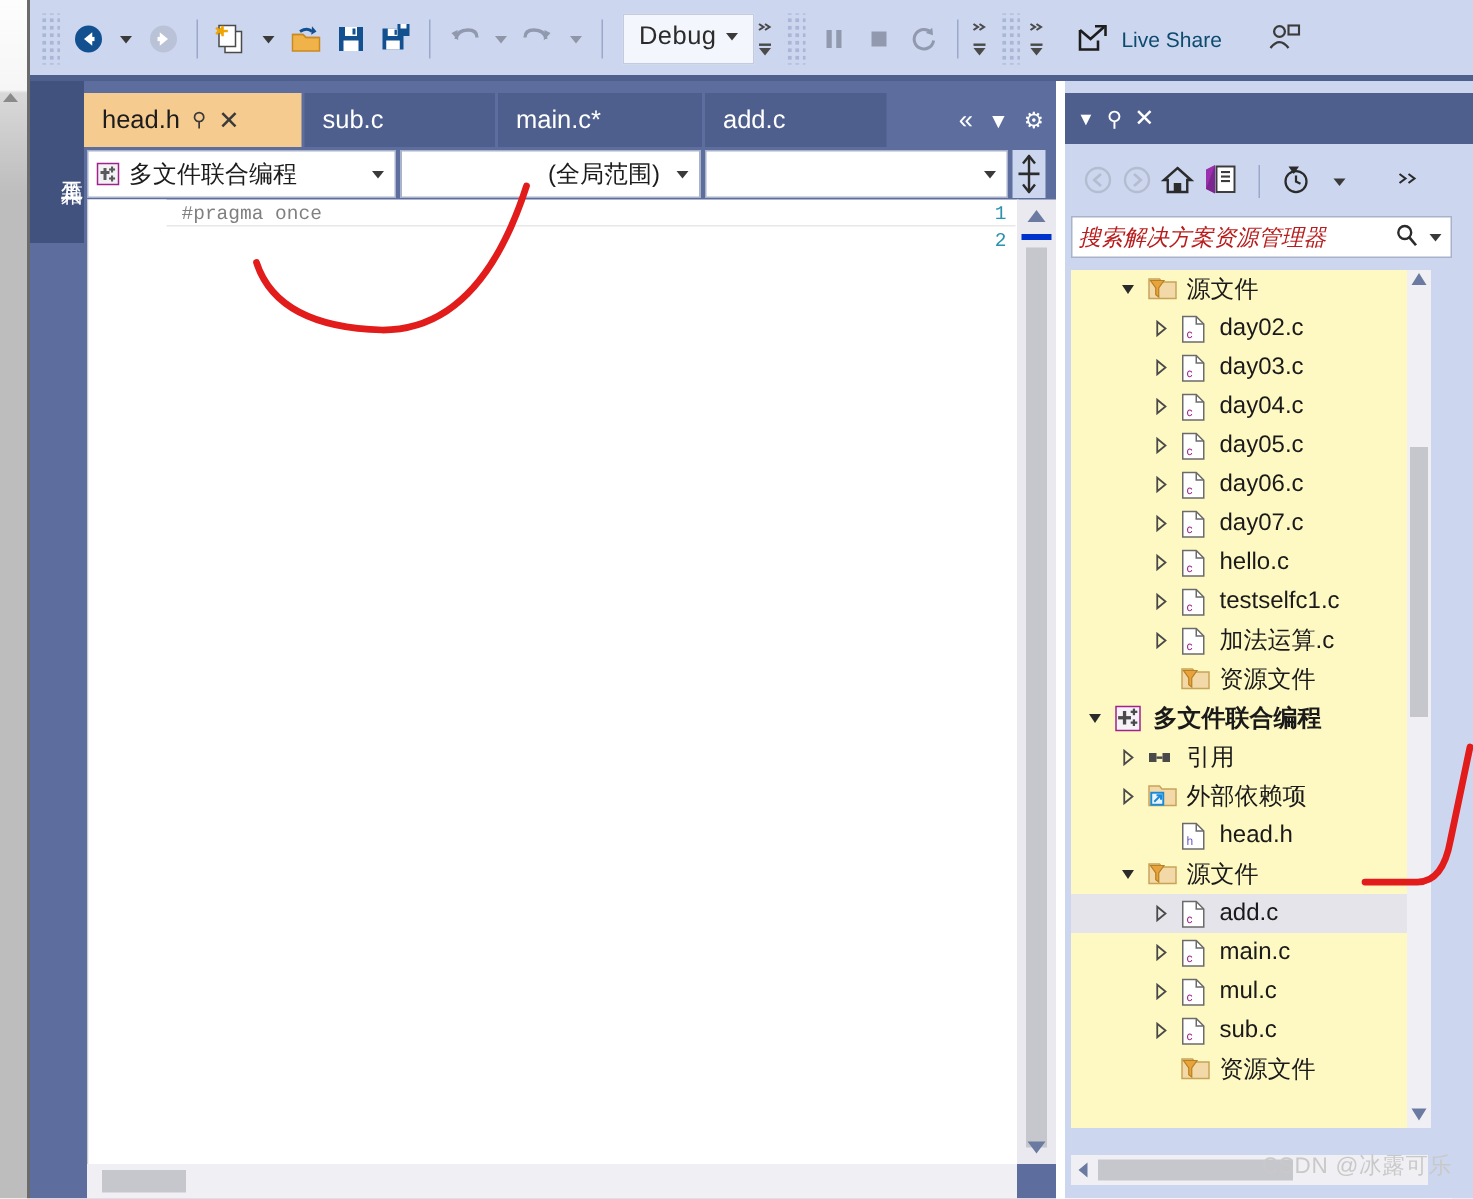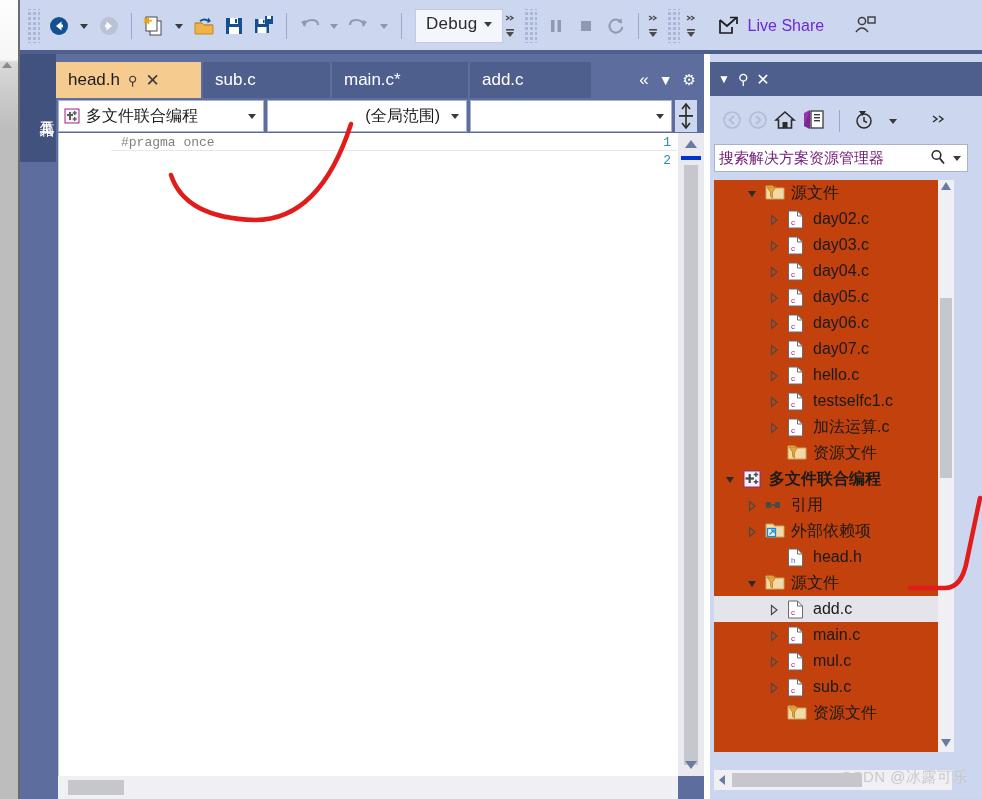--- a/index.html
+++ b/index.html
@@ -23,21 +23,21 @@
   .grip{width:14px;height:34px;margin-left:6px;margin-right:4px;
      background-image:radial-gradient(#a7b4d4 40%,transparent 41%);
      background-size:5px 5px;background-position:1px 2px;opacity:.95;}
   .sep{width:1px;height:26px;background:#9aa8c9;margin:0 7px;}
   .caret{width:0;height:0;border-left:4px solid transparent;border-right:4px solid transparent;border-top:5px solid #3a3a3a;margin:0 6px;}
   .caret.dim{border-top-color:#8f96a8;}
   .icobox{width:30px;height:30px;display:flex;align-items:center;justify-content:center;}
   .dbgbox{background:#f4f6fd;border:1px solid #c3cbe0;height:28px;display:flex;align-items:center;padding:0 4px 4px 10px;margin-left:6px;}
   .dbg-label{font-size:17px;color:#2b2b2b;letter-spacing:.3px;}
   .minibar{width:14px;height:30px;display:flex;flex-direction:column;align-items:center;justify-content:center;gap:2px;}
-  .live-share{display:flex;align-items:center;gap:8px;margin-left:18px;font-size:16px;color:#6d28d9;}
+  .live-share{display:flex;align-items:center;gap:8px;margin-left:18px;font-size:14px;color:#0c4a6e;}
 
   
   .toolbox-rail{position:absolute;left:20px;top:54px;width:36px;height:745px;background:#5c6d9e;}
   .toolbox-tab{position:absolute;left:20px;top:54px;width:36px;height:108px;background:#42527f;}
   .toolbox-text{position:absolute;left:20px;top:60px;width:36px;height:100px;color:#ffffff;font-size:15px;
       writing-mode:vertical-rl;text-orientation:upright;display:flex;align-items:flex-start;justify-content:center;letter-spacing:1px;}
 
   
   .editor-pane{position:absolute;left:56px;top:54px;width:648px;height:745px;background:#5c6d9e;}
   .tabstrip{position:absolute;left:56px;top:62px;width:648px;height:36px;}
@@ -67,22 +67,22 @@
   .ed-scroll .mark{position:absolute;left:3px;top:23px;width:20px;height:4px;background:#0033cc;}
   .ed-hscroll{position:absolute;left:58px;top:776px;width:620px;height:23px;background:#f0f0f4;}
   .ed-hscroll .hthumb{position:absolute;left:10px;top:4px;width:56px;height:15px;background:#c6c6cd;}
 
   
   .se{position:absolute;left:710px;top:54px;width:272px;height:745px;background:#ccd6ef;}
   .se-title{position:absolute;left:710px;top:62px;width:272px;height:34px;background:#4e5f8e;display:flex;align-items:center;color:#ffffff;font-size:16px;padding-left:8px;gap:8px;}
   .se-title .t{flex:1;white-space:nowrap;overflow:hidden;}
   .se-toolbar{position:absolute;left:712px;top:100px;width:268px;height:42px;display:flex;align-items:center;gap:6px;padding-left:10px;}
   .se-search{position:absolute;left:714px;top:144px;width:254px;height:28px;background:#ffffff;border:1px solid #a8b2cb;display:flex;align-items:center;box-sizing:border-box;}
-  .se-search .ph{flex:1;padding-left:4px;font-size:15px;color:#701a75;white-space:nowrap;overflow:hidden;}
-  .se-tree{position:absolute;left:714px;top:180px;width:238px;height:572px;background:#c2410c;overflow:hidden;}
+  .se-search .ph{flex:1;padding-left:4px;font-size:15px;color:#b91c1c;white-space:nowrap;overflow:hidden;font-style:italic;}
+  .se-tree{position:absolute;left:714px;top:180px;width:238px;height:572px;background:#fef9c3;overflow:hidden;}
   .tree-row{position:relative;height:26px;display:flex;align-items:center;font-size:16px;color:#1a1a1a;white-space:nowrap;}
   .tree-row.sel{background:#e4e4ea;}
   .tree-row .lbl{margin-left:4px;}
   .tree-row .lbl.bold{font-weight:bold;}
   .tri{width:14px;height:14px;display:inline-block;flex:0 0 14px;}
   .se-vscroll{position:absolute;left:938px;top:180px;width:16px;height:572px;background:#f0f0f4;}
   .se-vscroll .thumb{position:absolute;left:2px;top:118px;width:12px;height:180px;background:#c6c6cd;}
   .se-hscroll{position:absolute;left:714px;top:770px;width:238px;height:20px;background:#f0f0f4;}
   .se-hscroll .thumb{position:absolute;left:18px;top:3px;width:130px;height:14px;background:#c6c6cd;}
   .se-right-edge{position:absolute;left:968px;top:54px;width:14px;height:745px;background:#ccd6ef;}

